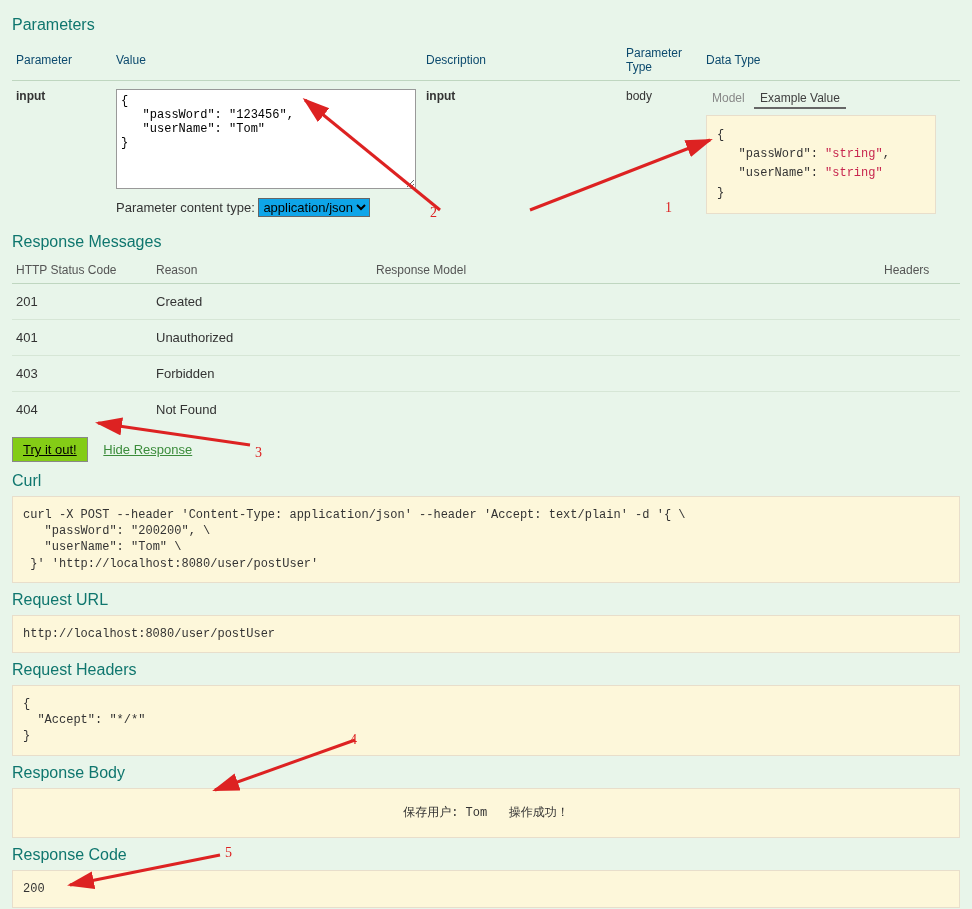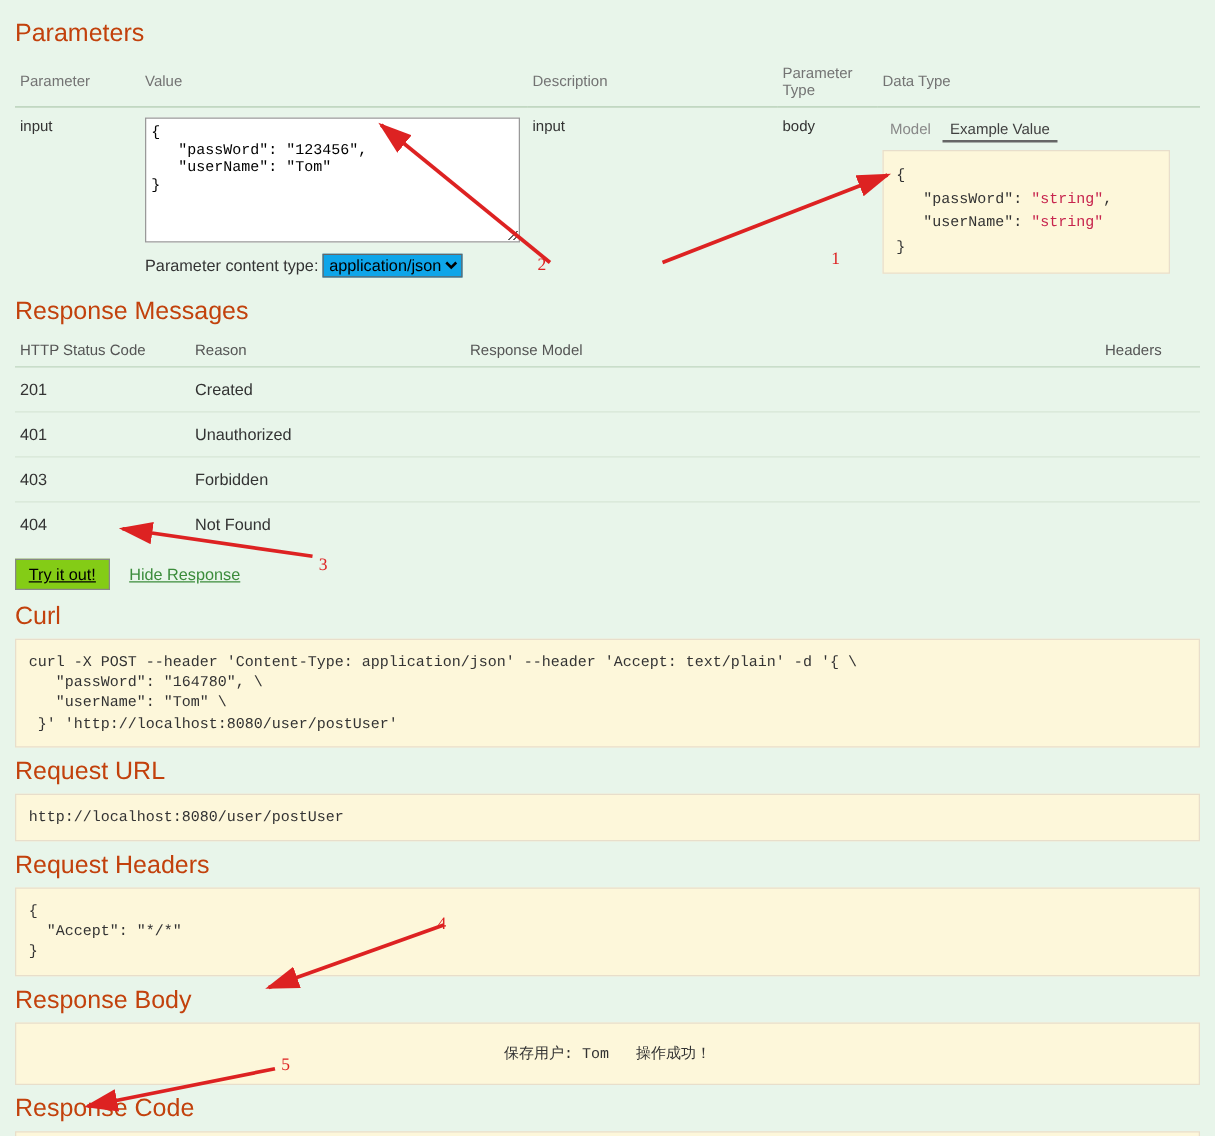--- a/index.html
+++ b/index.html
@@ -6,43 +6,43 @@
 body {
   font-family: "Helvetica Neue", Helvetica, Arial, sans-serif;
   font-size: 13px;
   background: #e8f5ea;
   color: #333;
   padding: 8px 12px;
   width: 972px;
   position: relative;
 }
 h2.section {
-  color: #c2410c;
-  font-size: 20px;
+  color: #0f766e;
+  font-size: 16px;
   font-weight: 500;
   margin: 8px 0 6px 0;
 }
 table.params {
   width: 100%;
   border-collapse: collapse;
 }
 table.params th {
   text-align: left;
   font-weight: normal;
-  color: #737373;
+  color: #0c4a6e;
   font-size: 12px;
   padding: 6px 4px;
   border-bottom: 1px solid #bfd6c0;
 }
 table.params td {
   vertical-align: top;
   padding: 8px 4px;
   font-size: 12px;
 }
-.param-name { font-weight: normal; }
+.param-name { font-weight: bold; }
 textarea.body-input {
   width: 300px;
   height: 100px;
   font-family: "Courier New", monospace;
   font-size: 12px;
   border: 1px solid #999;
   padding: 4px;
   resize: both;
   background: #fff;
 }
@@ -211,21 +211,21 @@
     </tbody>
 </table>
 
 <div class="actions">
   <button class="try">Try it out!</button>
   <a href="#" class="hide-resp">Hide Response</a>
 </div>
 
 <h2 class="section">Curl</h2>
 <div class="codeblock">curl -X POST --header 'Content-Type: application/json' --header 'Accept: text/plain' -d '{ \
-   "passWord": "164780", \
+   "passWord": "200200", \
    "userName": "Tom" \
  }' 'http://localhost:8080/user/postUser'</div>
 
 <h2 class="section">Request URL</h2>
 <div class="codeblock">http://localhost:8080/user/postUser</div>
 
 <h2 class="section">Request Headers</h2>
 <div class="codeblock">{
   "Accept": "*/*"
 }</div>

